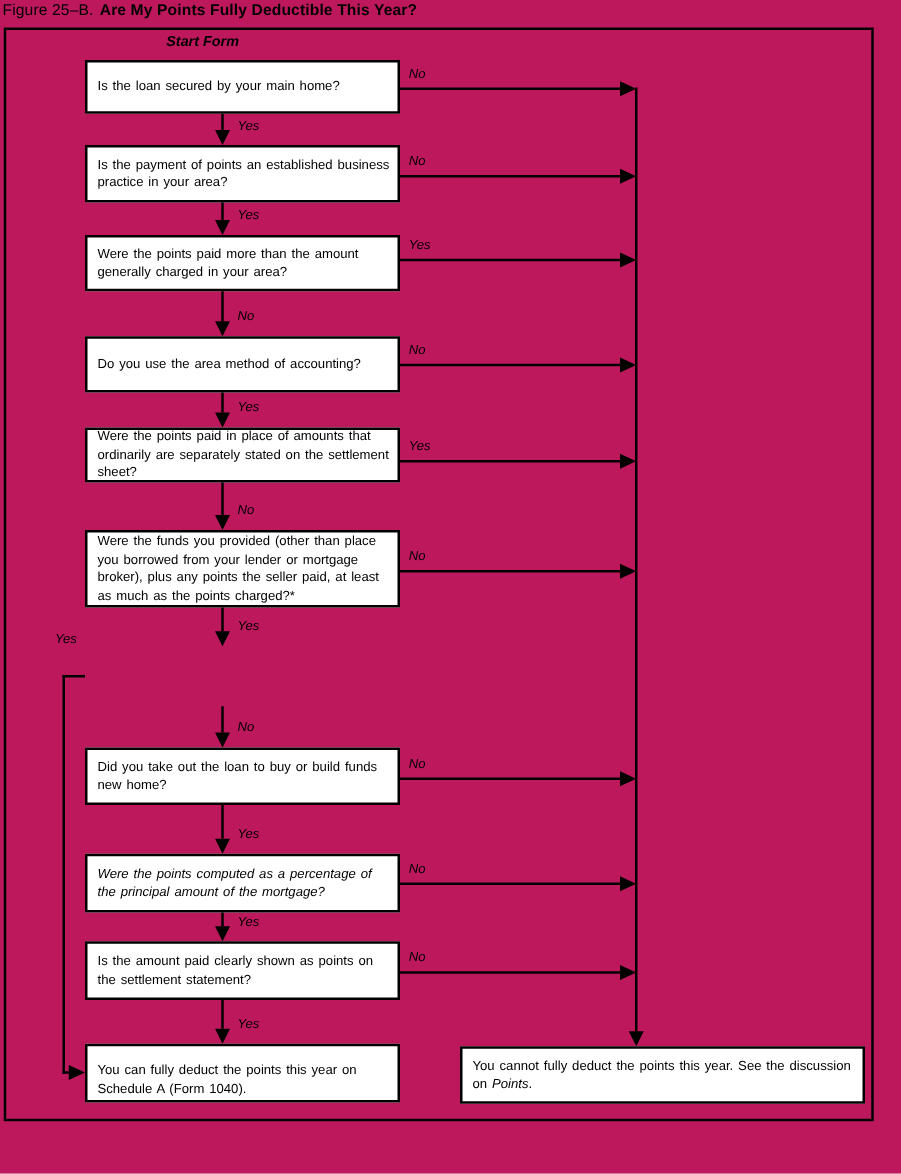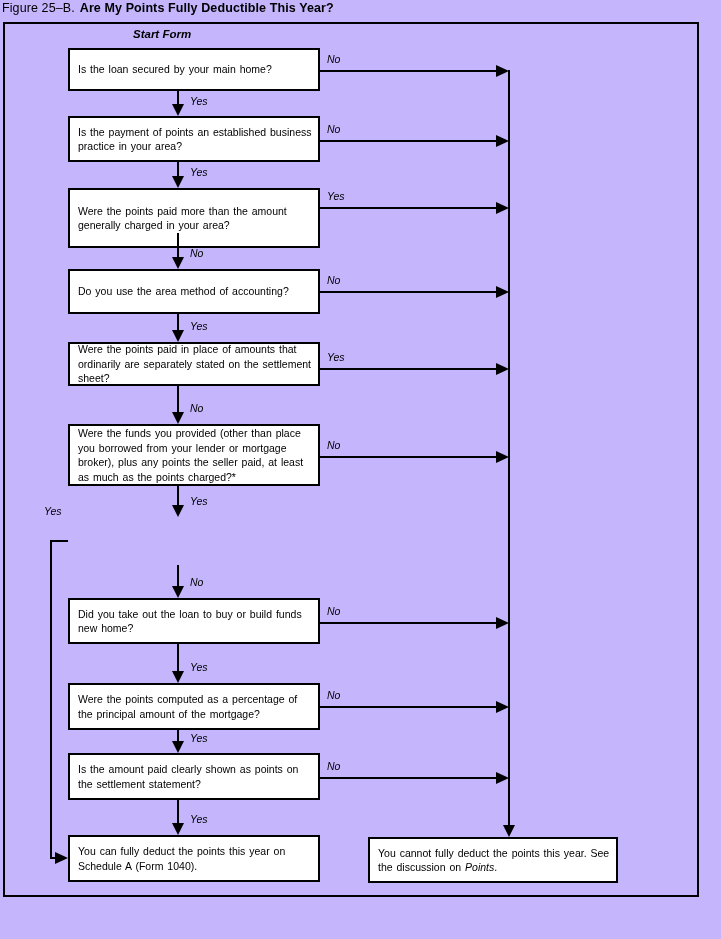--- a/index.html
+++ b/index.html
@@ -1,16 +1,16 @@
 <!DOCTYPE html>
 <html><head>
 <meta charset="utf-8">
 <style>
   html,body{margin:0;padding:0;background:#ffffff;}
-  .page{position:relative;width:721px;height:939px;background:#c4b5fd;
+  .page{position:relative;width:721px;height:939px;background:#be185d;
         font-family:"Liberation Sans","DejaVu Sans",sans-serif;color:#000;overflow:hidden;}
   .fig-title{position:absolute;left:2px;top:1px;font-size:12.5px;white-space:nowrap;letter-spacing:0.1px;}
   .fig-title .prefix{font-weight:normal;margin-right:5px;}
   .fig-title .main{font-weight:bold;}
   .frame{position:absolute;left:3px;top:22px;width:696px;height:875px;border:2px solid #000;box-sizing:border-box;}
   .start-lbl{position:absolute;left:133px;top:28px;font-weight:bold;font-style:italic;font-size:11.5px;}
   .qbox{position:absolute;left:68px;width:252px;border:2px solid #000;background:#fff;
         box-sizing:border-box;display:flex;align-items:center;}
   .qbox .qtext{font-size:10.5px;line-height:14.5px;padding:2px 5px 2px 8px;word-spacing:1px;}
   .hseg,.vseg{position:absolute;background:#000;}
@@ -35,46 +35,46 @@
   <div class="frame"></div>
 
   <div class="start-lbl">Start Form</div>
 
   <div class="qbox" style="top:48px;height:43px;align-items:center;">
     <span class="qtext">Is the loan secured by your main home?</span>
   </div>
   <div class="qbox" style="top:116px;height:46px;">
     <span class="qtext">Is the payment of points an established business practice in your area?</span>
   </div>
-  <div class="qbox" style="top:188px;height:60px;">
+  <div class="qbox" style="top:188px;height:45px;">
     <span class="qtext">Were the points paid more than the amount generally charged in your area?</span>
   </div>
   <div class="qbox" style="top:269px;height:45px;">
     <span class="qtext">Do you use the area method of accounting?</span>
   </div>
   <div class="qbox" style="top:342px;height:44px;">
     <span class="qtext">Were the points paid in place of amounts that ordinarily are separately stated on the settlement sheet?</span>
   </div>
   <div class="qbox" style="top:424px;height:62px;">
     <span class="qtext">Were the funds you provided (other than place you borrowed from your lender or mortgage broker), plus any points the seller paid, at least as much as the points charged?*</span>
   </div>
   <div class="qbox" style="top:598px;height:46px;">
     <span class="qtext">Did you take out the loan to buy or build funds new home?</span>
   </div>
-  <div class="qbox" style="top:683px;height:47px;">
+  <div class="qbox" style="top:683px;height:47px;font-style:italic;">
     <span class="qtext">Were the points computed as a percentage of the principal amount of the mortgage?</span>
   </div>
   <div class="qbox" style="top:753px;height:47px;">
     <span class="qtext">Is the amount paid clearly shown as points on the settlement statement?</span>
   </div>
 
-  <div class="qbox" style="top:835px;height:47px;">
+  <div class="qbox" style="top:835px;height:47px;align-items:flex-end;">
     <span class="qtext">You can fully deduct the points this year on Schedule A (Form 1040).</span>
   </div>
-  <div class="qbox" style="left:368px;top:837px;width:250px;height:46px;">
+  <div class="qbox" style="left:368px;top:837px;width:324px;height:46px;">
     <span class="qtext"><span>You cannot fully deduct the points this year. See the discussion on </span><span class="it">Points</span><span>.</span></span>
   </div>
 
   <div class="vseg" style="left:177px;top:91px;width:2px;height:13px;"></div>
   <div class="arr-down" style="left:172px;top:104px;"></div>
   <div class="lbl" style="left:190px;top:95px;">Yes</div>
 
   <div class="vseg" style="left:177px;top:162px;width:2px;height:14px;"></div>
   <div class="arr-down" style="left:172px;top:176px;"></div>
   <div class="lbl" style="left:190px;top:166px;">Yes</div>

